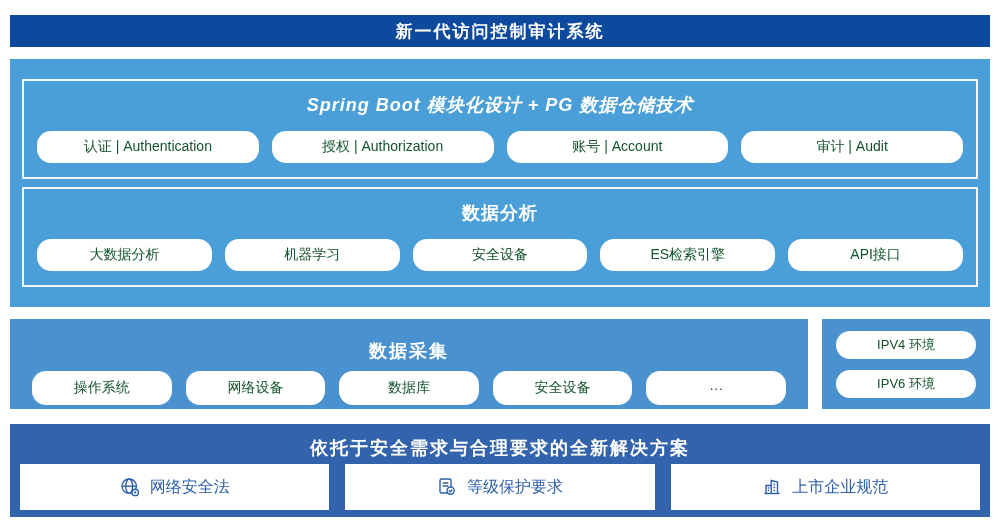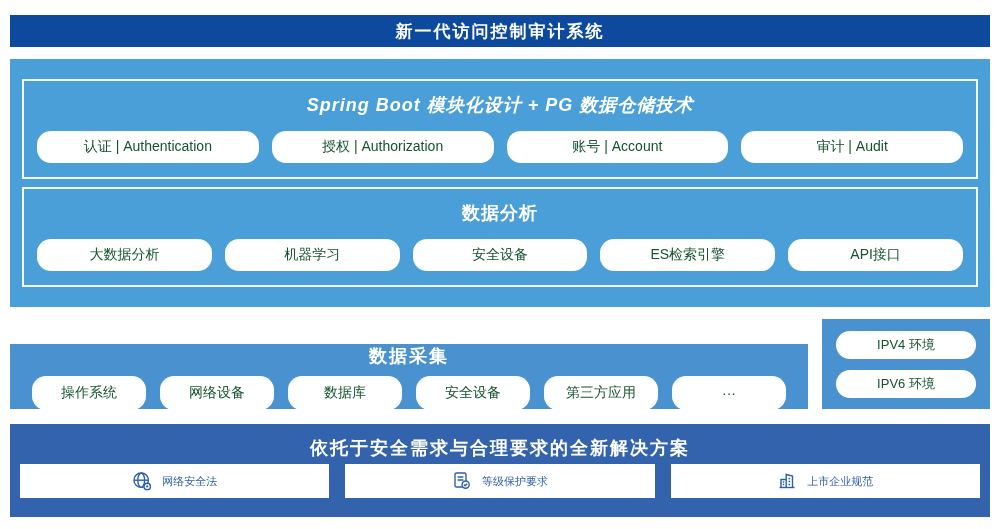--- a/index.html
+++ b/index.html
@@ -42,21 +42,21 @@
     display: flex; align-items: center; justify-content: center;
     color: #14532d; font-size: 14px; white-space: nowrap; border-radius: 14px;
   }
 
   
   .collection-row {
     margin: 12px 10px 0 10px;
     display: flex; gap: 14px; height: 90px;
   }
   .collection-panel {
-    flex: 1; background: #4a92cf; padding: 0 22px 0 22px; margin-top: 25px;
+    flex: 1; background: #4a92cf; padding: 20px 22px 0 22px;
   }
   .collection-title {
     text-align: center; color: #ffffff; font-size: 18px; font-weight: bold;
     letter-spacing: 2px; line-height: 24px; margin-bottom: 8px;
   }
   .collection-panel .btn-row { gap: 14px; }
   .collection-panel .white-btn { height: 34px; }
   .ipv-panel {
     width: 168px; background: #4a92cf;
     display: flex; flex-direction: column; justify-content: center;
@@ -70,23 +70,23 @@
     height: 93px;
     background: #3363ac;
     padding: 11px 10px 0 10px;
   }
   .solution-title {
     text-align: center; color: #ffffff; font-size: 18px; font-weight: bold;
     letter-spacing: 2px; line-height: 26px; margin-bottom: 3px;
   }
   .solution-panel .btn-row { gap: 16px; }
   .sol-btn {
-    flex: 1; background: #ffffff; height: 34px;
+    flex: 1; background: #ffffff; height: 46px;
     display: flex; align-items: center; justify-content: center; gap: 10px;
-    color: #2d5fa8; font-size: 11px;
+    color: #2d5fa8; font-size: 16px;
   }
   .sol-btn svg { display: block; }
 </style>
 </head>
 <body>
 
 <div class="header-bar">
   <div class="title">新一代访问控制审计系统</div>
 </div>
 
@@ -117,21 +117,20 @@
 
 <div class="collection-row">
 
   <div class="collection-panel">
     <div class="collection-title">数据采集</div>
     <div class="btn-row">
       <div class="white-btn">操作系统</div>
       <div class="white-btn">网络设备</div>
       <div class="white-btn">数据库</div>
       <div class="white-btn">安全设备</div>
-      <div class="white-btn">第三方应用</div>
       <div class="white-btn">···</div>
     </div>
   </div>
 
   <div class="ipv-panel">
     <div class="white-btn">IPV4 环境</div>
     <div class="white-btn">IPV6 环境</div>
   </div>
 
 </div>

